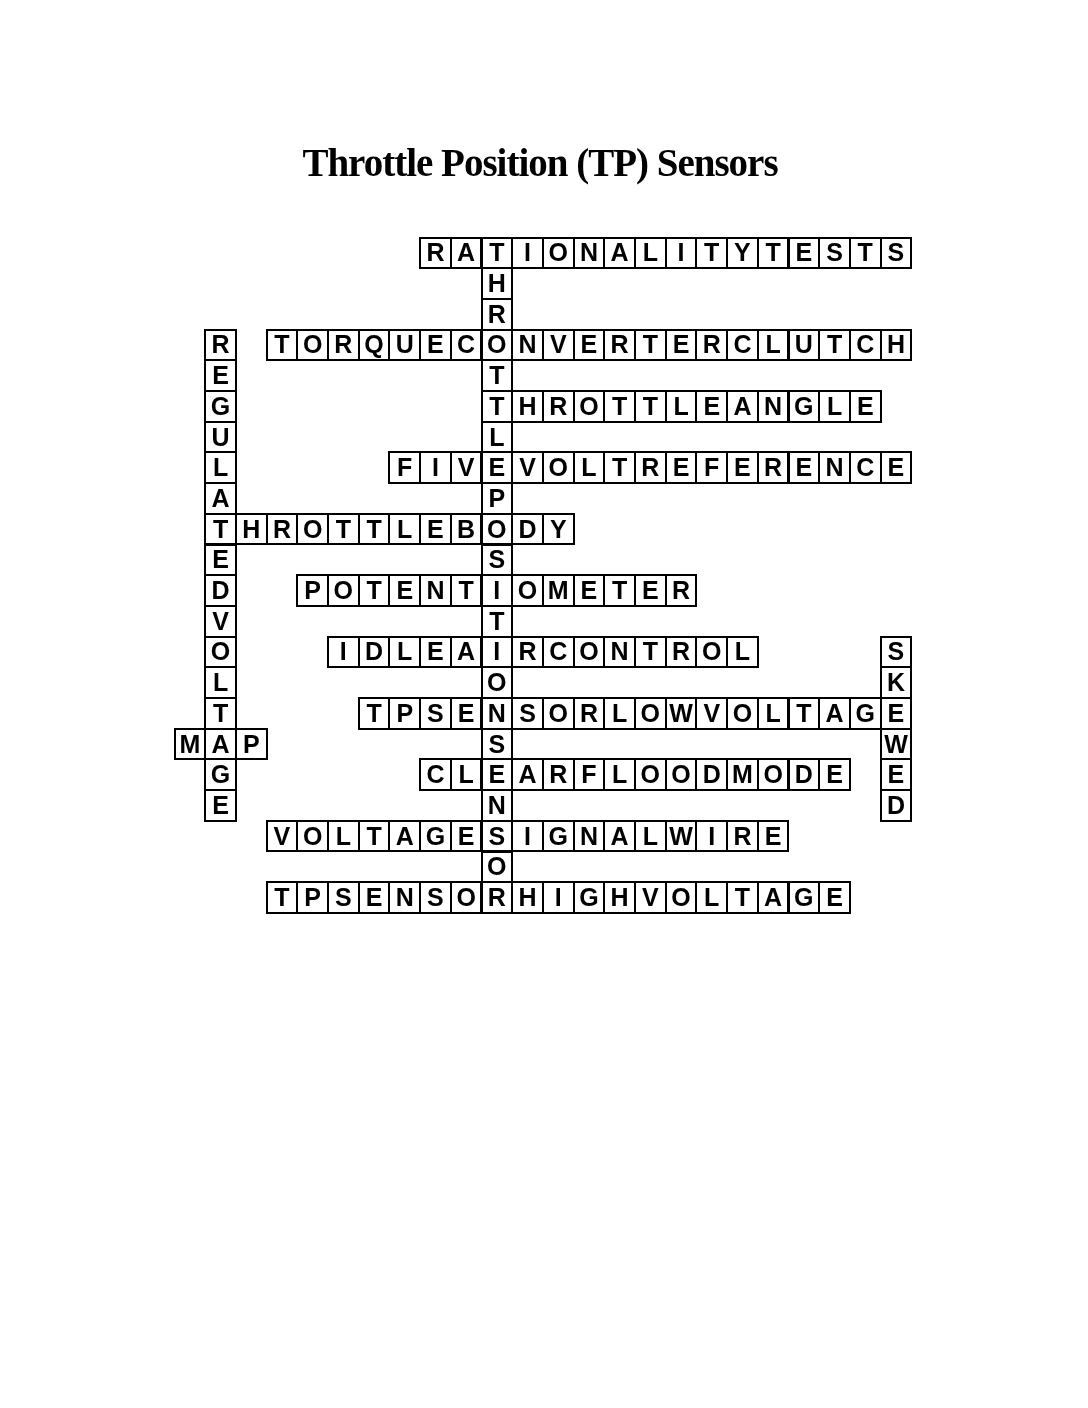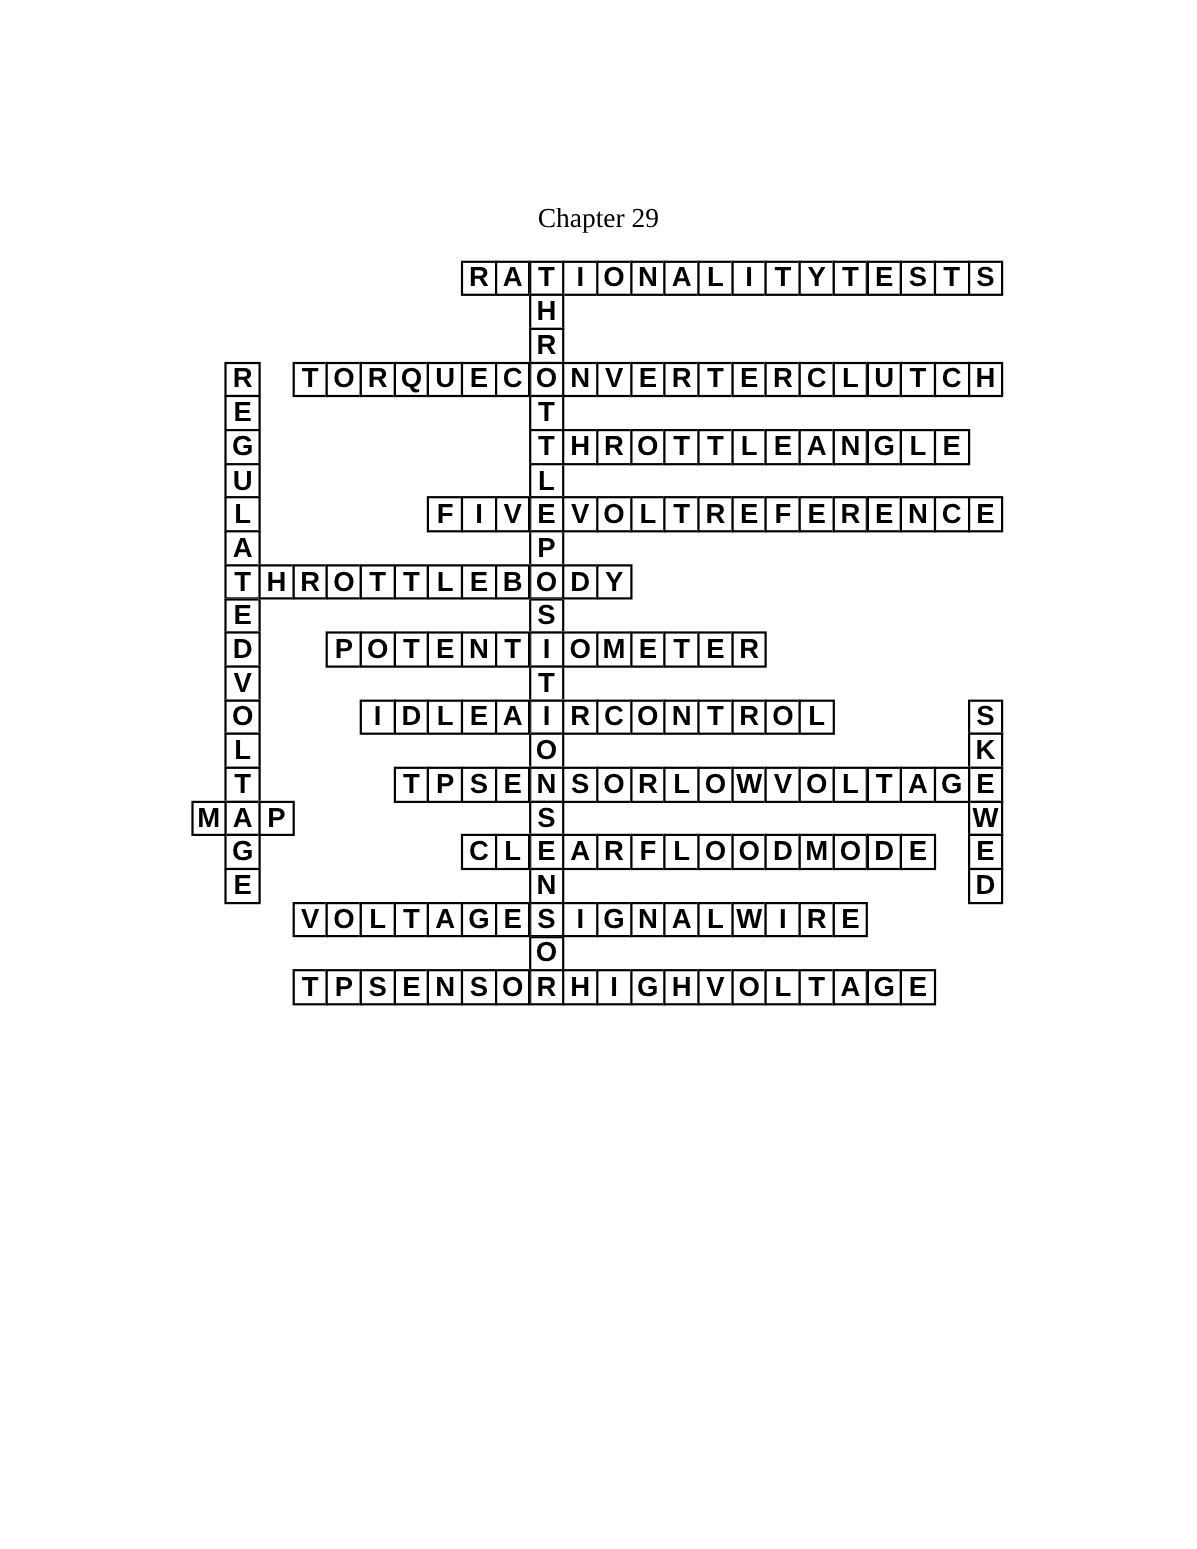--- a/index.html
+++ b/index.html
@@ -61,21 +61,21 @@
     font-weight: bold;
     font-size: 25px;
     line-height: 1;
     color: #000000;
   }
 </style>
 </head>
 <body>
 
 <div class="page">
-  <div class="subtitle">Chapter 29</div>
+  <div class="title">Throttle Position (TP) Sensors</div>
   <div id="grid">
       <div class="cell" style="left: 419.1px; top: 236.5px; width: 32.7px; height: 32.7px;">R</div>
       <div class="cell" style="left: 449.8px; top: 236.5px; width: 32.7px; height: 32.7px;">A</div>
       <div class="cell" style="left: 480.5px; top: 236.5px; width: 32.7px; height: 32.7px;">T</div>
       <div class="cell" style="left: 511.2px; top: 236.5px; width: 32.7px; height: 32.7px;">I</div>
       <div class="cell" style="left: 541.9px; top: 236.5px; width: 32.7px; height: 32.7px;">O</div>
       <div class="cell" style="left: 572.6px; top: 236.5px; width: 32.7px; height: 32.7px;">N</div>
       <div class="cell" style="left: 603.3px; top: 236.5px; width: 32.7px; height: 32.7px;">A</div>
       <div class="cell" style="left: 634px; top: 236.5px; width: 32.7px; height: 32.7px;">L</div>
       <div class="cell" style="left: 664.7px; top: 236.5px; width: 32.7px; height: 32.7px;">I</div>

